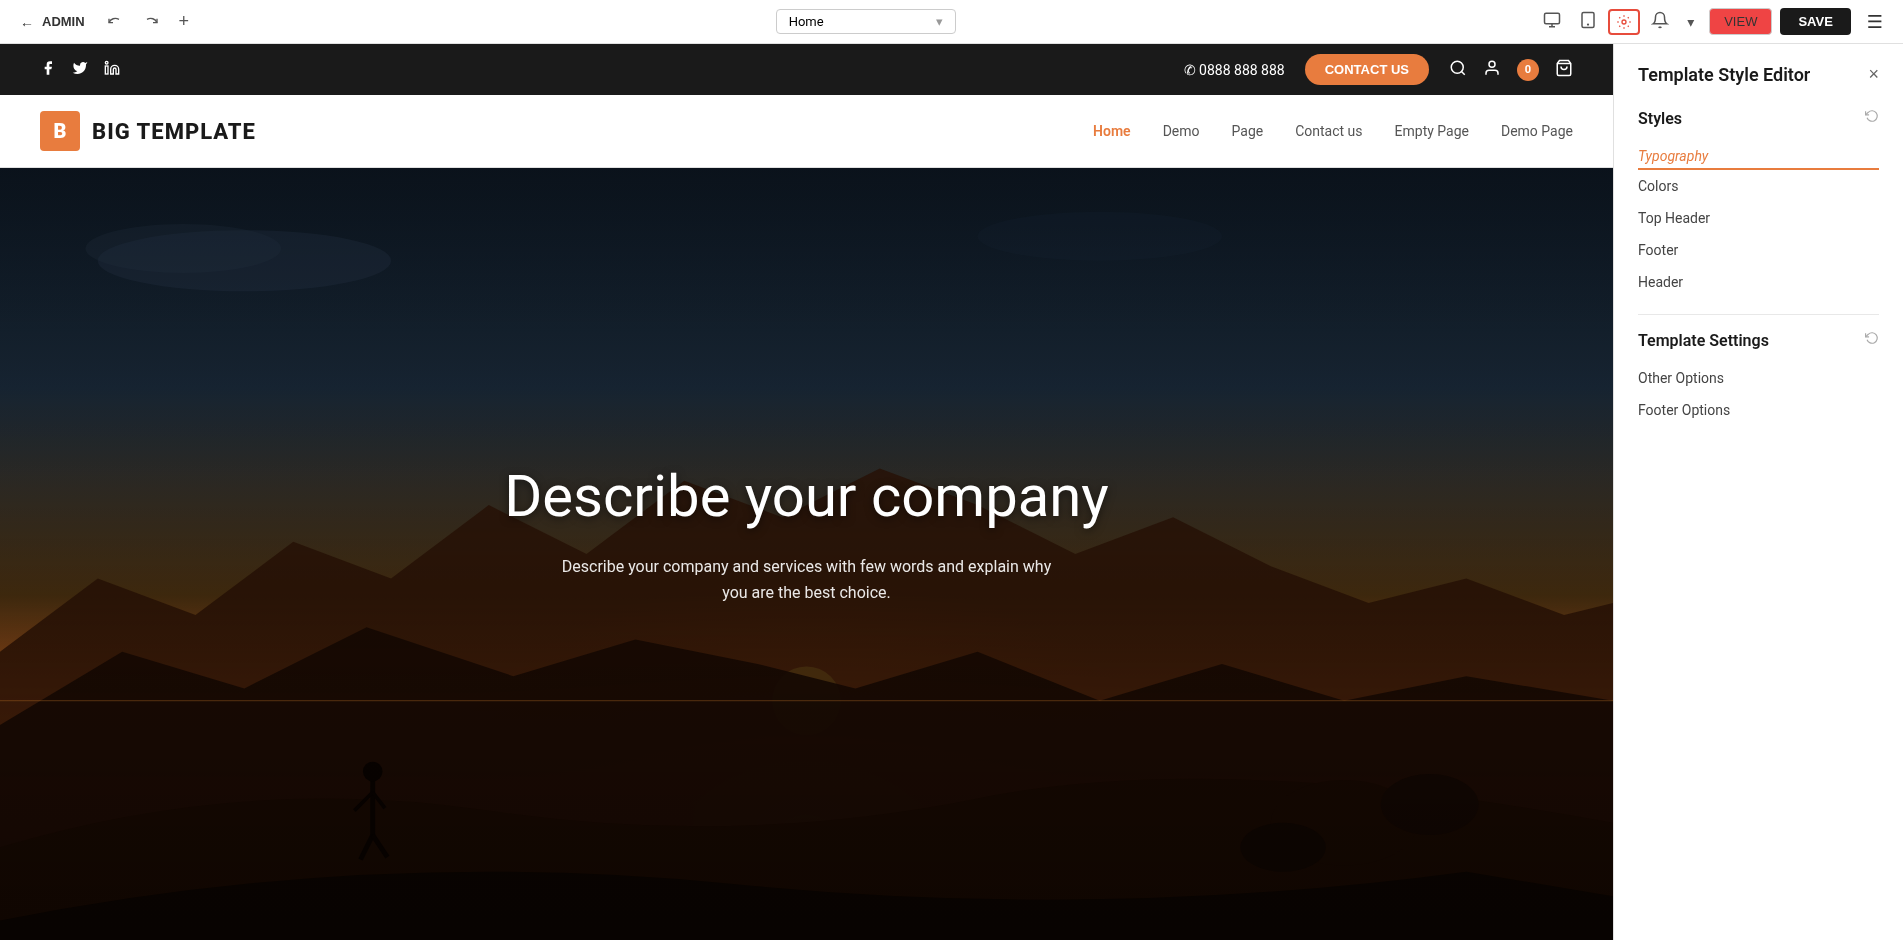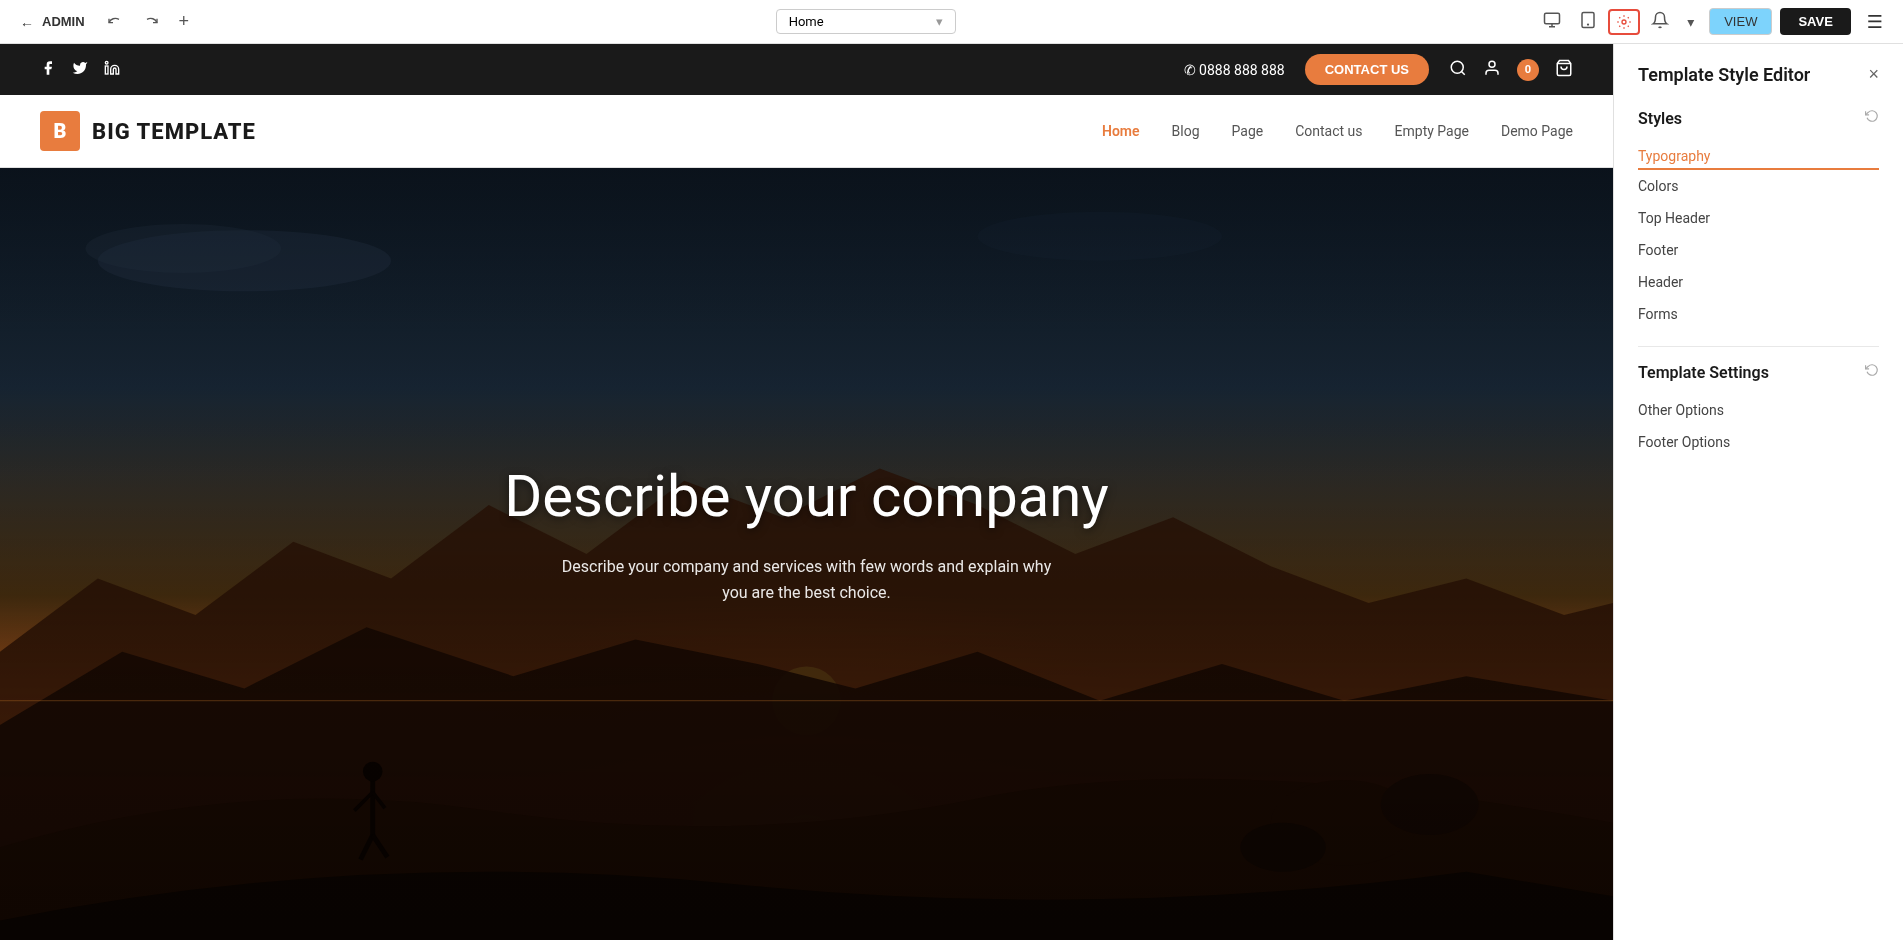--- a/index.html
+++ b/index.html
@@ -11,21 +11,21 @@
       border-bottom: 1px solid #e0e0e0; padding: 0 12px; gap: 8px; flex-shrink: 0;
     }
     .admin-bar-left { display: flex; align-items: center; gap: 8px; }
     .admin-btn { background: none; border: none; cursor: pointer; padding: 4px 8px; font-size: 13px; color: #444; display: flex; align-items: center; gap: 4px; }
     .admin-btn.admin-label { font-weight: 600; font-size: 13px; color: #333; }
     .icon-btn { background: none; border: none; cursor: pointer; padding: 4px 6px; color: #555; font-size: 16px; display: flex; align-items: center; justify-content: center; }
     .icon-btn.active { border: 2px solid #e74c3c; border-radius: 4px; }
     .admin-bar-center { flex: 1; display: flex; justify-content: center; }
     .page-selector { display: flex; align-items: center; border: 1px solid #ccc; border-radius: 4px; padding: 4px 12px; font-size: 13px; cursor: pointer; gap: 24px; background: #fff; min-width: 180px; justify-content: space-between; }
     .admin-bar-right { display: flex; align-items: center; gap: 8px; }
-    .view-btn { border: 1px solid #ccc; border-radius: 4px; padding: 5px 14px; font-size: 13px; cursor: pointer; background: #7dd3fc; color: #333; }
+    .view-btn { border: 1px solid #ccc; border-radius: 4px; padding: 5px 14px; font-size: 13px; cursor: pointer; background: #ef4444; color: #333; }
     .save-btn { background: #1a1a1a; color: #fff; border: none; border-radius: 4px; padding: 6px 18px; font-size: 13px; font-weight: 600; cursor: pointer; }
     .menu-btn { background: none; border: none; cursor: pointer; font-size: 18px; padding: 4px 8px; color: #333; }
 
     
     .main-area { display: flex; flex: 1; overflow: hidden; }
 
     
     .preview-area { flex: 1; overflow: hidden; display: flex; flex-direction: column; }
 
     
@@ -84,21 +84,21 @@
       width: 290px; background: #fff; border-left: 1px solid #e0e0e0;
       flex-shrink: 0; overflow-y: auto; padding: 20px 24px;
     }
     .panel-header { display: flex; align-items: center; justify-content: space-between; margin-bottom: 24px; }
     .panel-title { font-size: 18px; font-weight: 600; color: #1a1a1a; }
     .panel-close { background: none; border: none; cursor: pointer; font-size: 18px; color: #666; }
     .section-header { display: flex; align-items: flex-start; justify-content: space-between; margin-bottom: 12px; margin-top: 8px; gap: 7px; }
     .section-title { font-size: 16px; font-weight: 600; color: #1a1a1a; }
     .section-reset { background: none; border: none; cursor: pointer; color: #999; font-size: 14px; }
     .menu-item { display: block; padding: 8px 0; font-size: 14px; color: #444; cursor: pointer; text-decoration: none; border: none; background: none; width: 100%; text-align: left; }
-    .menu-item.active { color: #e87c3e; border-bottom: 2px solid #e87c3e; display: inline-block; padding-bottom: 4px; }
+    .menu-item.active { color: #e87c3e; border-bottom: 2px solid #e87c3e; display: inline-block; padding-bottom: 4px; font-style: italic; }
     .divider { border: none; border-top: 1px solid #e8e8e8; margin: 16px 0; }
 
     
     .sidebar-panel::-webkit-scrollbar { width: 4px; }
     .sidebar-panel::-webkit-scrollbar-thumb { background: #ccc; border-radius: 2px; }
 
     
     .device-icons { display: flex; align-items: center; gap: 4px; }
     .device-icon { background: none; border: none; cursor: pointer; padding: 5px 7px; color: #555; font-size: 16px; border-radius: 3px; }
   </style>
@@ -224,21 +224,21 @@
       </div>
     </div>
 
     <div class="site-header">
       <div class="site-logo">
         <div class="logo-box">B</div>
         <span class="logo-text">BIG TEMPLATE</span>
       </div>
       <nav class="site-nav">
         <a class="nav-link active" href="#">Home</a>
-        <a class="nav-link" href="#">Blog</a>
+        <a class="nav-link" href="#">Demo</a>
         <a class="nav-link" href="#">Page</a>
         <a class="nav-link" href="#">Contact us</a>
         <a class="nav-link" href="#">Empty Page</a>
         <a class="nav-link" href="#">Demo Page</a>
       </nav>
     </div>
 
     <div class="hero-section">
 
       <svg class="hero-bg-svg" viewBox="0 0 1320 680" preserveAspectRatio="xMidYMid slice" xmlns="http://www.w3.org/2000/svg">
@@ -326,21 +326,20 @@
             <path d="M3.51 15a9 9 0 102.13-9.36L1 10"></path>
           </svg>
       </button>
     </div>
 
     <a class="menu-item active" href="#">Typography</a>
     <a class="menu-item" href="#">Colors</a>
     <a class="menu-item" href="#">Top Header</a>
     <a class="menu-item" href="#">Footer</a>
     <a class="menu-item" href="#">Header</a>
-    <a class="menu-item" href="#">Forms</a>
 
     <hr class="divider">
 
     
     <div class="section-header">
       <span class="section-title">Template Settings</span>
       <button class="section-reset">
         <svg width="14" height="14" viewBox="0 0 24 24" fill="none" stroke="#aaa" stroke-width="2">
             <polyline points="1 4 1 10 7 10"></polyline>
             <path d="M3.51 15a9 9 0 102.13-9.36L1 10"></path>

